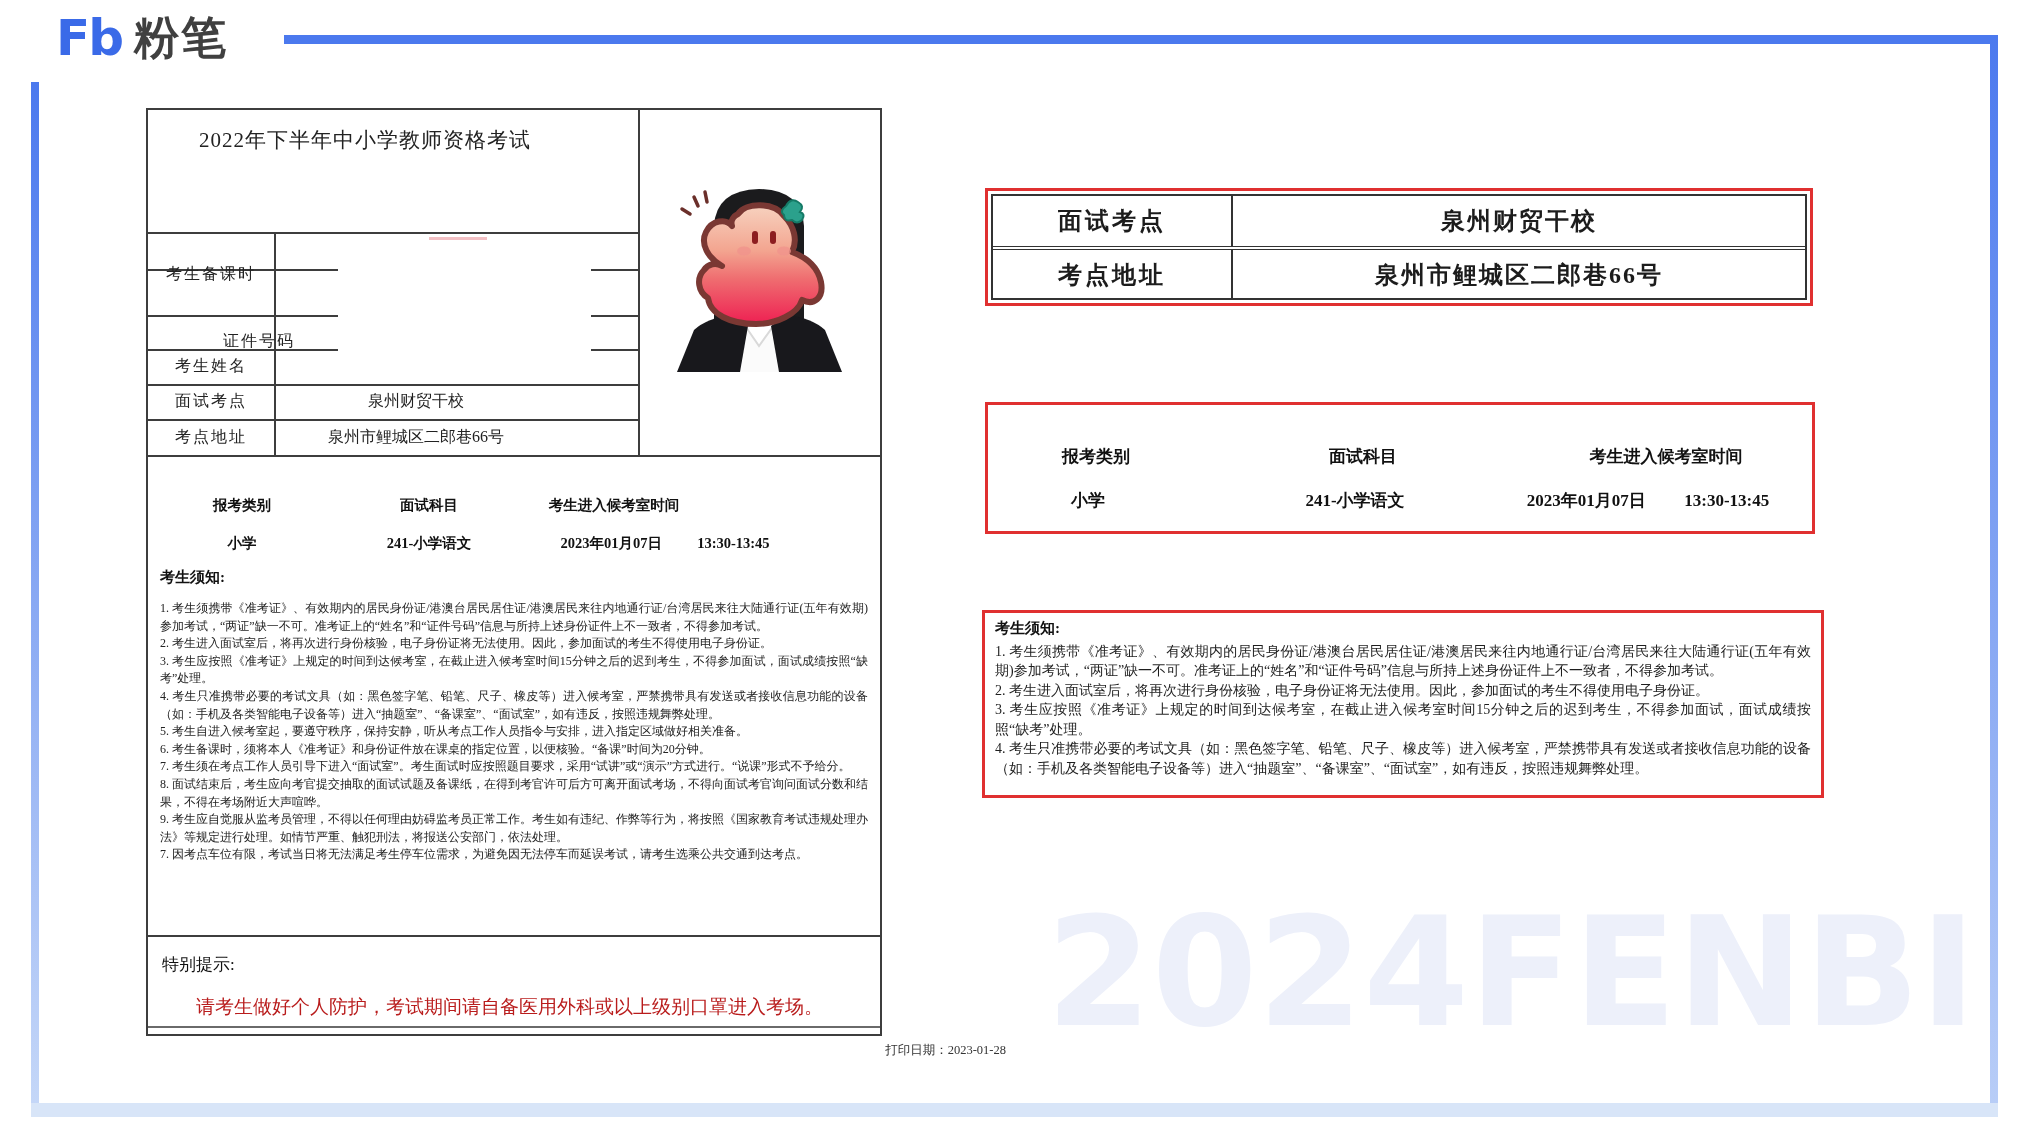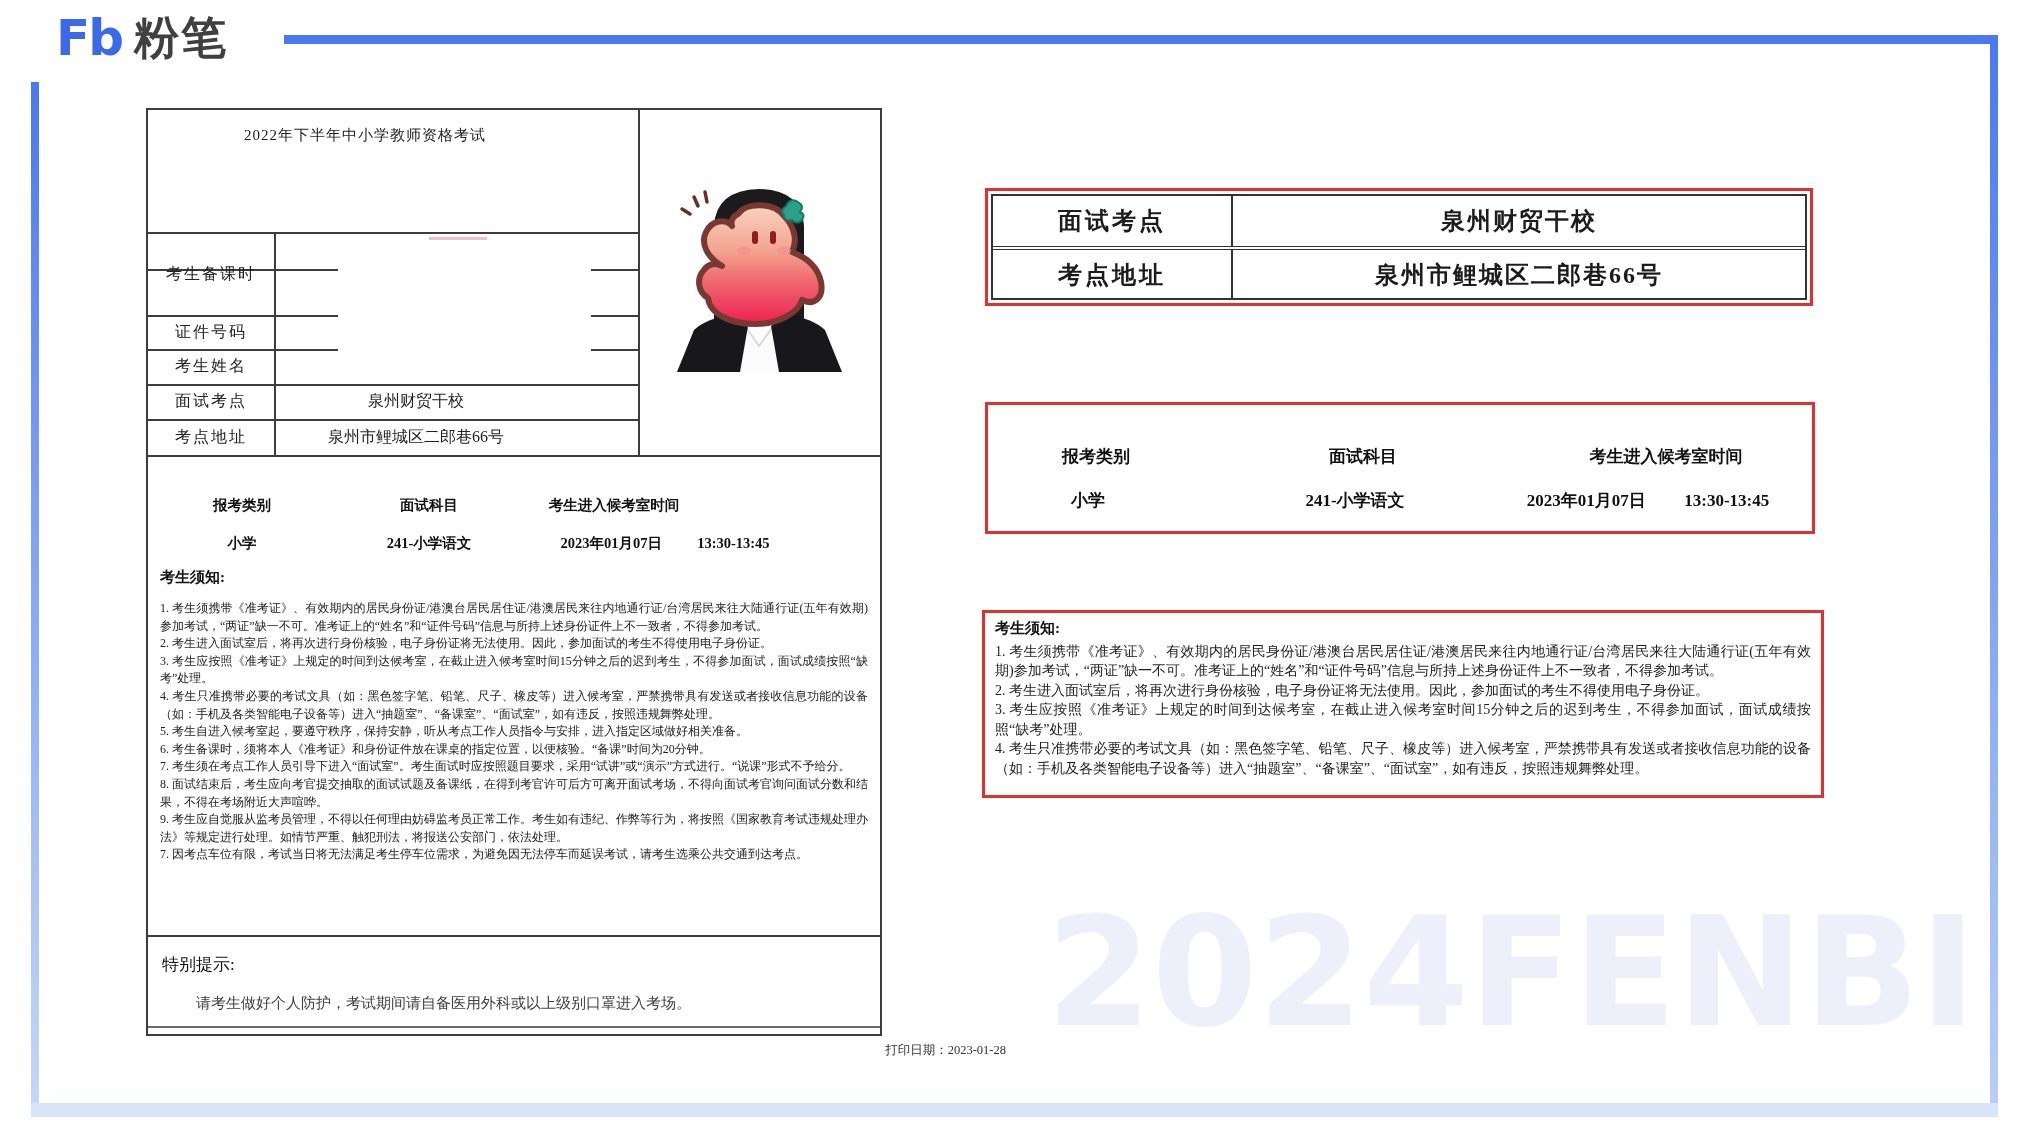--- a/index.html
+++ b/index.html
@@ -19,33 +19,33 @@
   
   .watermark{
     position:absolute;left:1046px;top:884px;z-index:0;
     font-family:"DejaVu Sans",sans-serif;font-weight:bold;font-size:152px;
     color:#edf0fa;letter-spacing:0px;white-space:nowrap;
   }
   
   .doc{position:absolute;left:146px;top:108px;width:732px;height:924px;border:2px solid #3d3d3d;z-index:1;background:#fff;}
   .hl{position:absolute;background:#3d3d3d;height:2px;}
   .vl{position:absolute;background:#3d3d3d;width:2px;}
-  .doc .title1{position:absolute;left:0;top:16px;width:434px;text-align:center;font-size:15px;letter-spacing:1px;color:#222;}
+  .doc .title1{position:absolute;left:0;top:16px;width:434px;text-align:center;font-size:21px;letter-spacing:1px;color:#222;}
   .doc .title2{position:absolute;left:0;top:52px;width:434px;text-align:center;font-size:34px;font-weight:600;letter-spacing:4px;color:#111;}
   .flabel{position:absolute;left:0;width:126px;text-align:center;font-size:16px;letter-spacing:2px;color:#222;}
   .fvalue{position:absolute;left:126px;width:284px;text-align:center;font-size:16px;color:#222;}
   .redact{position:absolute;left:190px;top:130px;width:253px;height:142px;background:#fff;}
   .pinkmark{position:absolute;left:281px;top:127px;width:58px;height:3px;background:#f3c0c4;}
   .exam-h{position:absolute;font-weight:bold;font-size:14.5px;text-align:center;color:#111;}
   .exam-v{position:absolute;font-size:14.5px;text-align:center;color:#111;}
   .notice-title{position:absolute;left:12px;top:458px;font-size:15px;font-weight:bold;color:#111;}
   .notices{position:absolute;left:12px;top:490px;width:708px;font-size:12px;line-height:17.6px;text-align:justify;color:#222;}
   .notices p{margin:0;}
   .special-title{position:absolute;left:14px;top:843px;font-size:17px;font-weight:normal;color:#111;}
-  .special-text{position:absolute;left:48px;top:884px;width:660px;font-size:15px;color:#404040;}
+  .special-text{position:absolute;left:48px;top:884px;width:660px;font-size:19px;color:#b91c1c;}
   .print-date{position:absolute;left:746px;top:1042px;width:260px;text-align:right;font-size:12.5px;color:#333;z-index:1;}
   .photo{position:absolute;left:504px;top:64px;width:215px;height:205px;}
   
   .redbox{position:absolute;border:3px solid #e03030;z-index:1;background:#fff;}
   .box1{left:985px;top:188px;width:822px;height:112px;}
   .box1 .tbl{position:absolute;left:3px;top:3px;right:3px;bottom:3px;border:2px solid #333;}
   .box1 .row{display:flex;height:50px;align-items:center;}
   .box1 .row.first{border-bottom:4px double #333;height:50px;}
   .box1 .cell-l{width:238px;border-right:2px solid #333;text-align:center;font-size:24px;font-weight:bold;letter-spacing:3px;color:#1c1c1c;align-self:stretch;display:flex;align-items:center;justify-content:center;}
   .box1 .cell-v{flex:1;text-align:center;font-size:24px;font-weight:bold;letter-spacing:2px;color:#1c1c1c;}
@@ -82,21 +82,21 @@
   <div class="hl" style="left:0;top:239px;width:490px;"></div>
   <div class="hl" style="left:0;top:274px;width:490px;"></div>
   <div class="hl" style="left:0;top:309px;width:490px;"></div>
   <div class="hl" style="left:0;top:345px;width:732px;"></div>
   <div class="redact"></div>
   <div class="pinkmark"></div>
 
   <div class="title1">2022年下半年中小学教师资格考试</div>
 
   <div class="flabel" style="top:154px;">考生备课时</div>
-  <div class="flabel" style="top:212px;">证件号码</div>
+  <div class="flabel" style="top:221px;margin-left:48px;">证件号码</div>
   <div class="flabel" style="top:246px;">考生姓名</div>
   <div class="flabel" style="top:281px;">面试考点</div>
   <div class="flabel" style="top:317px;">考点地址</div>
   <div class="fvalue" style="top:281px;">泉州财贸干校</div>
   <div class="fvalue" style="top:317px;">泉州市鲤城区二郎巷66号</div>
 
   <svg class="photo" viewBox="0 0 215 205">
     <defs>
       <linearGradient id="blobg" x1="0" y1="0" x2="0" y2="1">
         <stop offset="0" stop-color="#f7d2bf"></stop>

